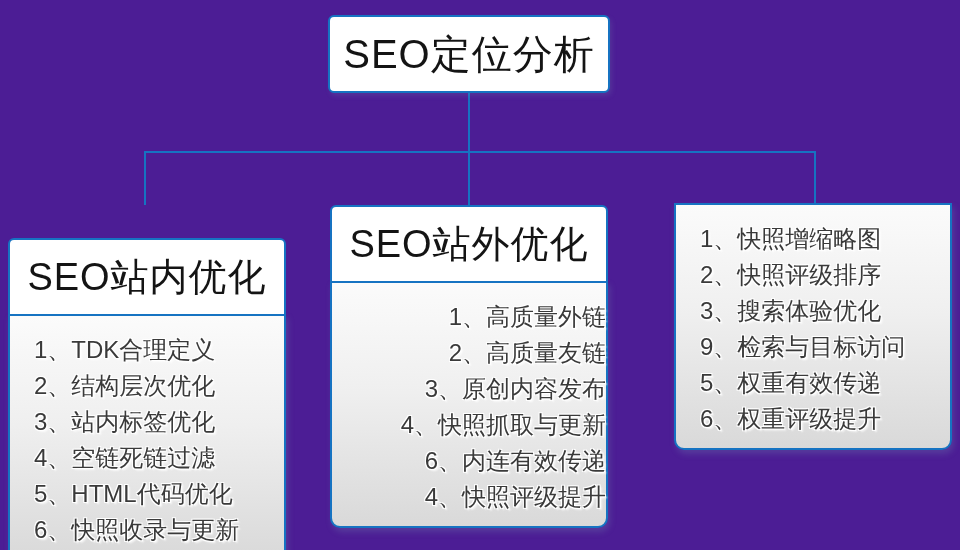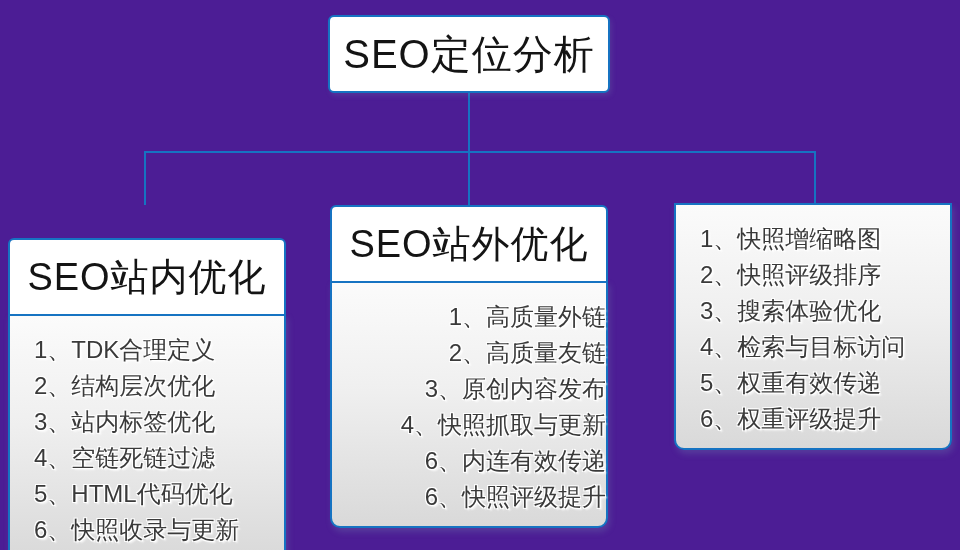--- a/index.html
+++ b/index.html
@@ -71,28 +71,28 @@
   <div class="col" style="left:330px;text-align:right;">
     <div class="col-header">
       <span>SEO站外优化</span>
     </div>
     <div class="col-list">
       <div class="item">1、高质量外链</div>
       <div class="item">2、高质量友链</div>
       <div class="item">3、原创内容发布</div>
       <div class="item">4、快照抓取与更新</div>
       <div class="item">6、内连有效传递</div>
-      <div class="item">6、快照评级提升</div>
+      <div class="item">4、快照评级提升</div>
     </div>
   </div>
 
   <div class="col" style="left:674px;">
     <div class="col-list">
       <div class="item">1、快照增缩略图</div>
       <div class="item">2、快照评级排序</div>
       <div class="item">3、搜索体验优化</div>
-      <div class="item">4、检索与目标访问</div>
+      <div class="item">9、检索与目标访问</div>
       <div class="item">5、权重有效传递</div>
       <div class="item">6、权重评级提升</div>
     </div>
   </div>
 
 </div>
 
 </body></html>

